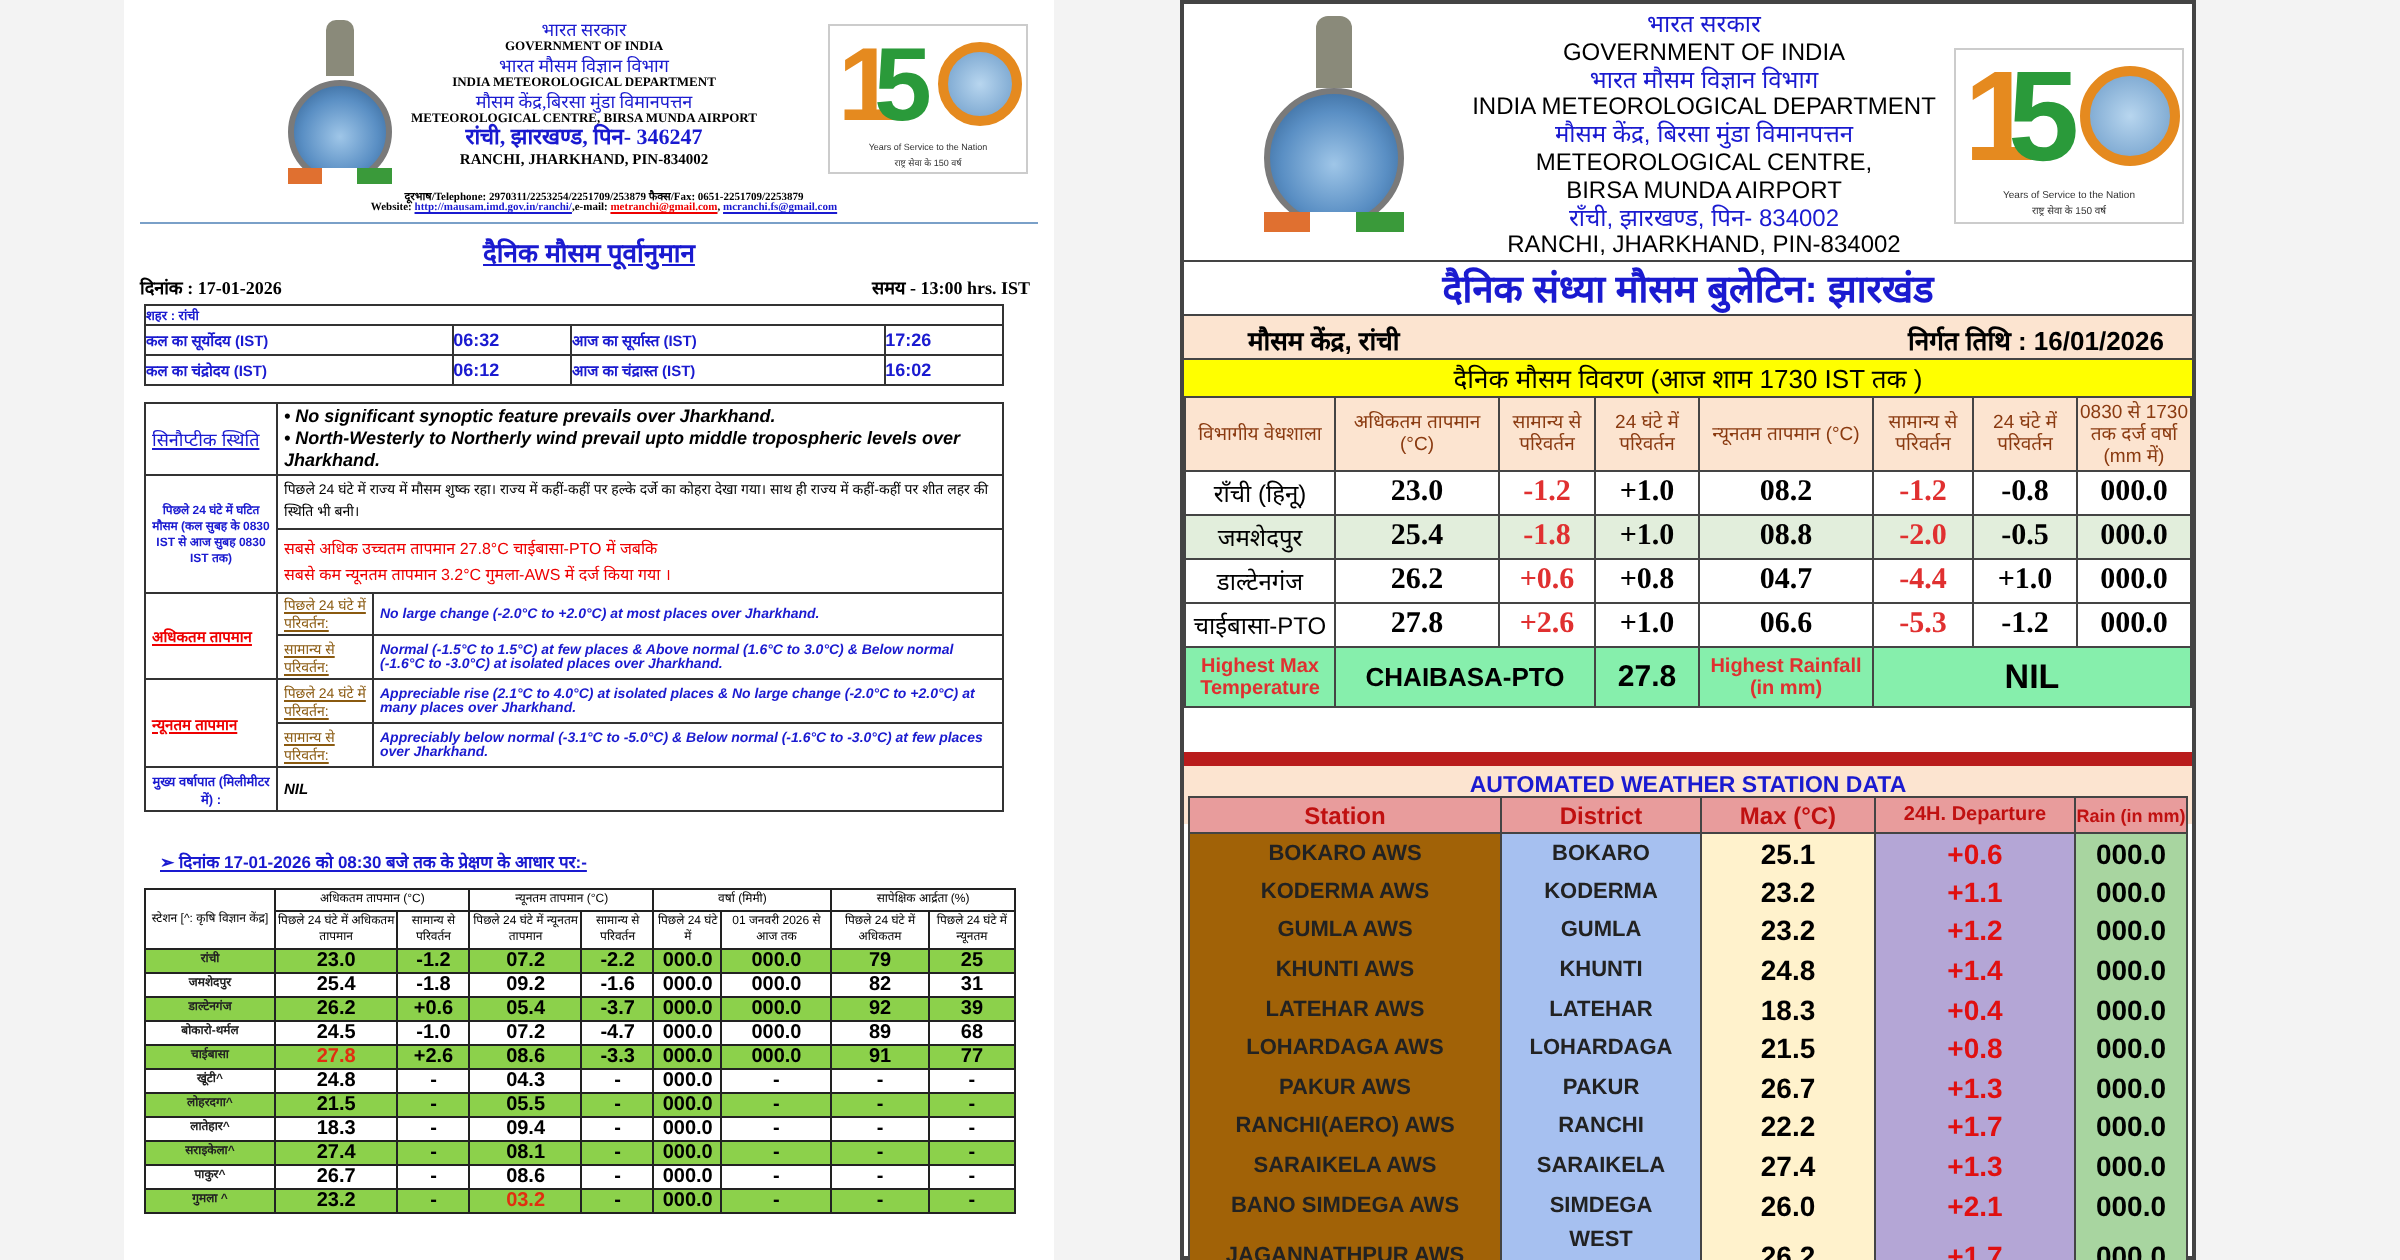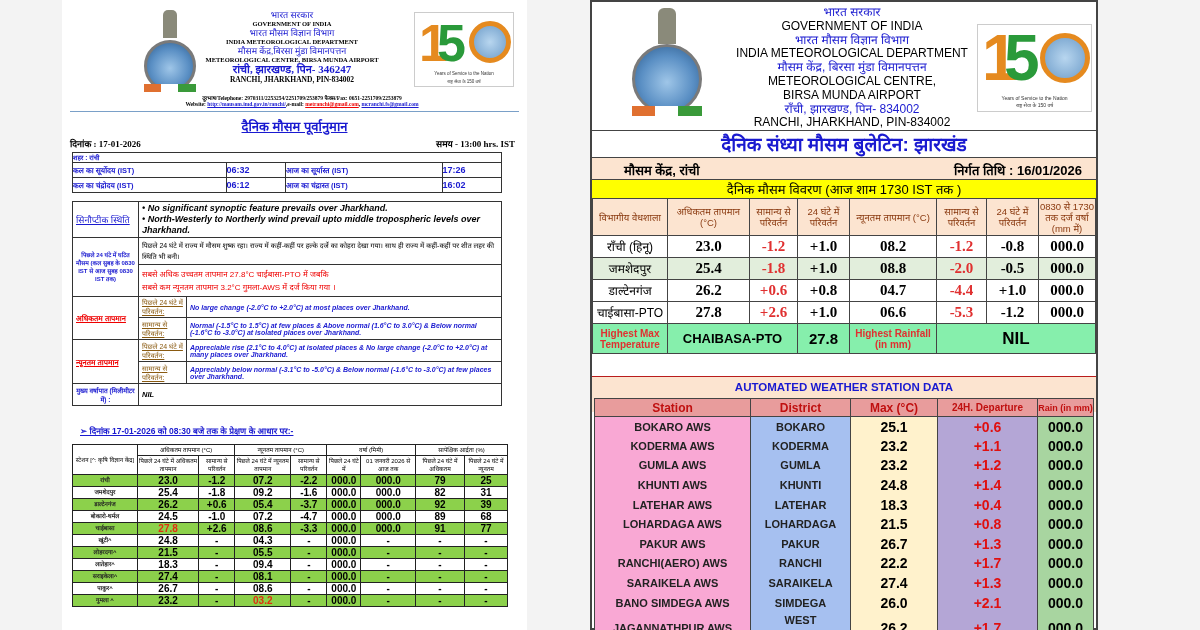--- a/index.html
+++ b/index.html
@@ -57,25 +57,25 @@
 .r-sub .b{position:absolute;right:14px;top:3px}
 .r-yel{position:absolute;left:0;right:0;top:177px;height:19px;background:#ffff00;border-top:1px solid #444;text-align:center;font-size:13px;font-weight:normal}
 table.r-main{position:absolute;left:0;top:196px;width:504px}
 table.r-main td{border:1px solid #444;text-align:center;height:22px;font-family:"Liberation Serif",serif;font-size:15px;font-weight:bold}
 table.r-main tr.h td{background:#fce4d0;color:#8a3a10;font-family:"Liberation Sans",sans-serif;font-size:9.5px;font-weight:normal;height:37px;line-height:11px}
 table.r-main tr.alt td{background:#e2eedc}
 table.r-main td.stn{font-family:"Liberation Sans",sans-serif;font-size:12px;font-weight:normal}
 table.r-main td.neg{color:#e03030}
 table.r-main tr.hi td{background:#86efac;font-family:"Liberation Sans",sans-serif;height:30px}
 .hi-lbl{color:#e03030;font-size:10px!important;line-height:11px}
-.r-aws-title{position:absolute;left:0;right:0;top:374px;height:36px;background:#fce4d0;border-top:1px solid #b91c1c;text-align:center;color:#1a1ad0;font-size:11.5px;font-weight:bold;line-height:20px}
+.r-aws-title{position:absolute;left:0;right:0;top:374px;height:36px;background:#fce4d0;border-top:7px solid #b91c1c;text-align:center;color:#1a1ad0;font-size:11.5px;font-weight:bold;line-height:20px}
 table.r-aws{position:absolute;left:2px;top:396px;width:500px}
 table.r-aws td{text-align:center;font-size:11px;font-weight:bold;height:19.6px;line-height:16px}
 table.r-aws tr.h td{background:#e89c9c;color:#c01010;font-size:12px;border:1px solid #444;height:18px}
-table.r-aws td.c1{background:#f9a8d4;color:#222;border-left:1px solid #444;border-right:1px solid #444}
+table.r-aws td.c1{background:#a16207;color:#222;border-left:1px solid #444;border-right:1px solid #444}
 table.r-aws td.c2{background:#a6c0f0;color:#222;border-right:1px solid #444}
 table.r-aws td.c3{background:#fff2cc;font-size:14px;border-right:1px solid #444}
 table.r-aws td.c4{background:#b4a6d6;color:#e01010;font-size:14px;border-right:1px solid #444}
 table.r-aws td.c5{background:#a8d5a0;font-size:14px;border-right:1px solid #444}
 </style>
 </head>
 <body>
 
 <div class="page" id="left">
   <div class="emblem" style="left:82px;top:40px;width:52px;height:52px"></div>

